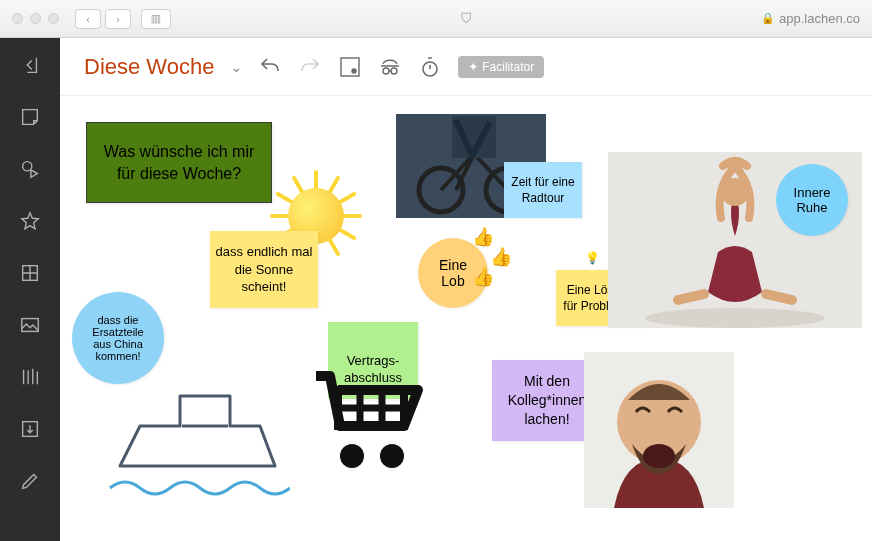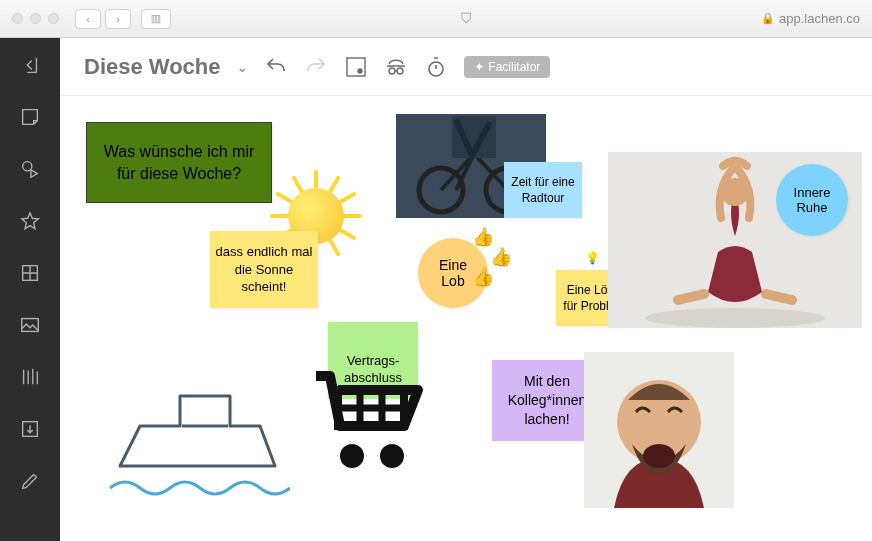--- a/index.html
+++ b/index.html
@@ -16,21 +16,21 @@
 .url { font-size:13px; color:#8a8a8a; display:flex; align-items:center; gap:4px; }
 .lock { font-size:11px; }
 
 
 .sidebar { position:absolute; left:0; top:38px; bottom:0; width:60px; background:#2d2d2d; display:flex; flex-direction:column; align-items:center; padding:16px 0; gap:30px; }
 .side-icon { width:22px; height:22px; color:#b0b0b0; display:flex; align-items:center; justify-content:center; cursor:pointer; }
 .side-icon svg { width:100%; height:100%; stroke:currentColor; fill:none; stroke-width:1.5; }
 
 
 .toolbar { position:absolute; left:60px; top:38px; right:0; height:58px; border-bottom:1px solid #eee; display:flex; align-items:center; padding:0 24px; gap:16px; background:#fff; }
-.title { font-size:22px; color:#737373; font-weight:700; }
+.title { font-size:22px; color:#c2410c; font-weight:400; }
 .chev { color:#888; font-size:14px; cursor:pointer; }
 .tool { width:24px; height:24px; color:#6a6a6a; display:flex; align-items:center; justify-content:center; cursor:pointer; }
 .tool.disabled { color:#cfcfcf; }
 .tool svg { width:100%; height:100%; }
 .badge { background:#b8b8b8; color:#fff; border-radius:4px; padding:4px 10px; font-size:12px; display:flex; align-items:center; gap:4px; }
 .status { color:#b0b0b0; font-size:15px; }
 
 
 .canvas { position:absolute; left:60px; top:96px; right:0; bottom:0; background:#fff; }
 .note { position:absolute; padding:12px 4px; font-size:13px; text-align:center; line-height:1.35; box-shadow:1px 1px 3px rgba(0,0,0,0.08); }
@@ -180,20 +180,23 @@
     <div class="sun-ray" style="transform:rotate(270deg)"></div>
     <div class="sun-ray" style="transform:rotate(300deg)"></div>
     <div class="sun-ray" style="transform:rotate(330deg)"></div>
     <div class="sun-core"></div>
   </div>
 
   <div class="note yellow" style="left:150px; top:135px; width:108px;">
     <span>dass endlich mal die Sonne scheint!</span>
   </div>
 
+  <div class="circle" style="left:12px; top:196px; width:92px; height:92px; background:#8fd4f7; font-size:11px;">
+    <span>dass die Ersatzteile aus China kommen!</span>
+  </div>
 
   <div class="ship" style="left:40px; top:280px; width:190px; height:130px;">
     <svg viewBox="0 0 190 130" fill="none" stroke="#4a5a6a" stroke-width="3" stroke-linejoin="round">
       <path d="M20 90 L40 50 L80 50 L80 20 L130 20 L130 50 L160 50 L175 90 Z"></path>
       <path d="M82 50h46"></path>
       <path d="M10 112 q15 -12 30 0 t30 0 t30 0 t30 0 t30 0 t30 0" stroke="#4aa8d8"></path>
     </svg>
   </div>
 
   <div class="note" style="left:268px; top:226px; width:90px; background:#b2ef8e; white-space:pre-line;">

